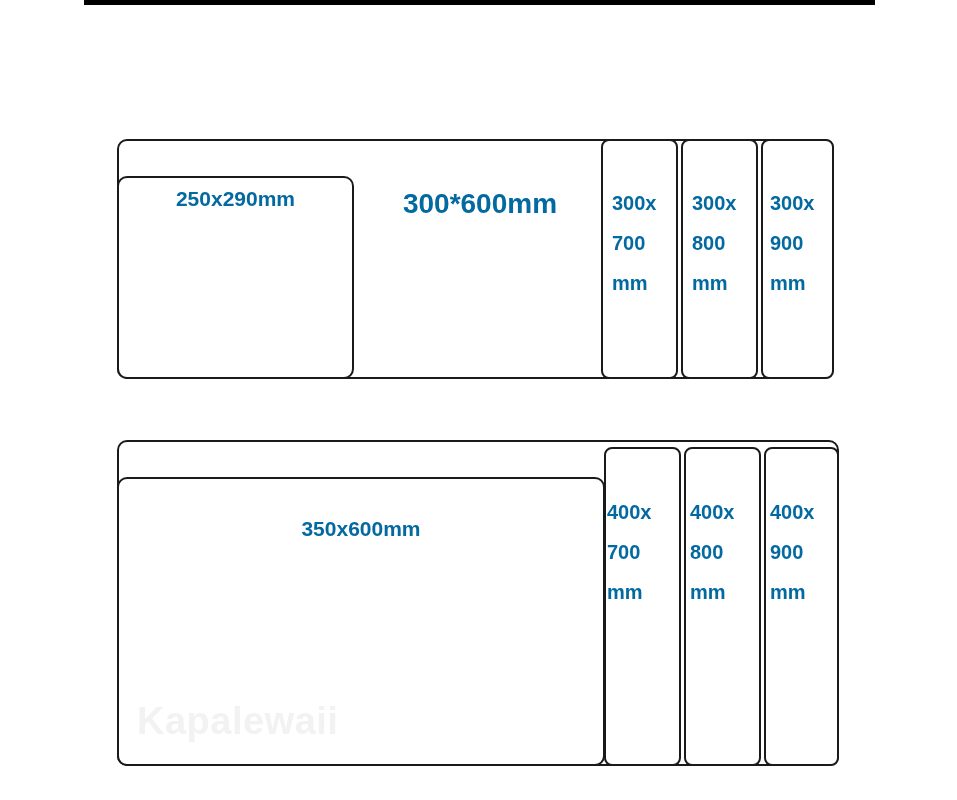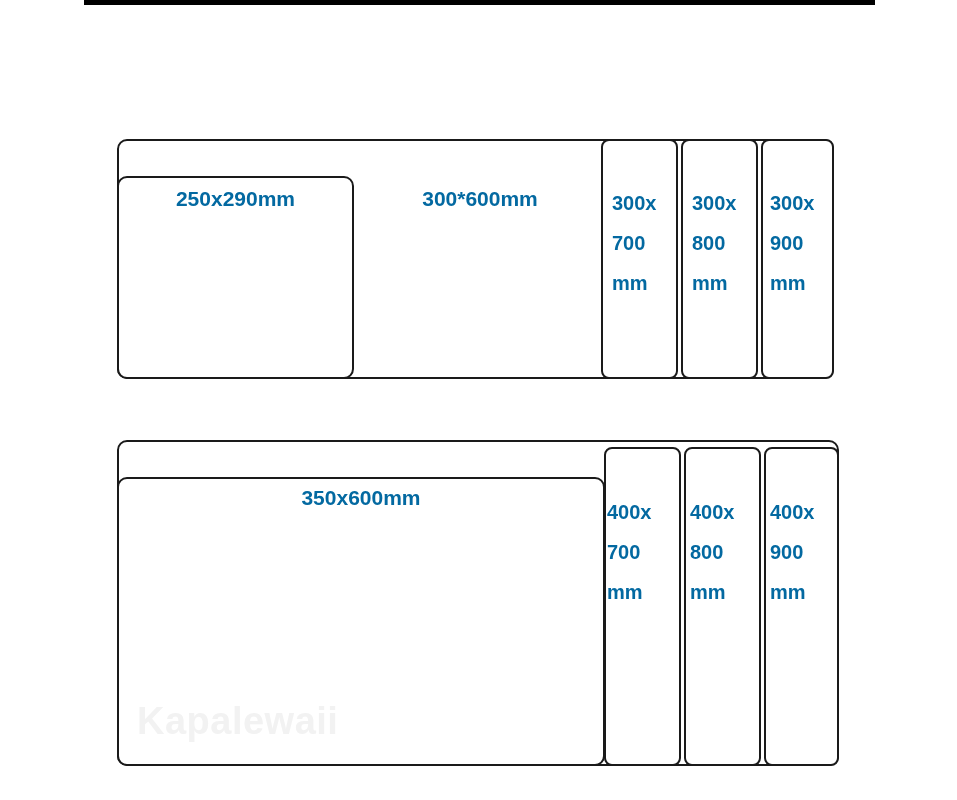--- a/index.html
+++ b/index.html
@@ -83,21 +83,21 @@
     top: 186px;
     width: 237px;
     text-align: center;
     font-size: 21px;
   }
   #lbl-300600 {
     left: 370px;
     top: 186px;
     width: 220px;
     text-align: center;
-    font-size: 21px;
+    font-size: 28px;
   }
   #lbl-300700 {
     left: 612px;
     top: 183px;
     width: 70px;
     font-size: 20px;
     line-height: 2.0;
   }
   #lbl-300800 {
     left: 692px;
@@ -146,21 +146,21 @@
   #g2-e {
     left: 764px;
     top: 447px;
     width: 75px;
     height: 319px;
     border-radius: 8px;
   }
 
   #lbl-350600 {
     left: 117px;
-    top: 485px;
+    top: 516px;
     width: 488px;
     text-align: center;
     font-size: 21px;
   }
   #lbl-400700 {
     left: 607px;
     top: 492px;
     width: 72px;
     font-size: 20px;
     line-height: 2.0;

